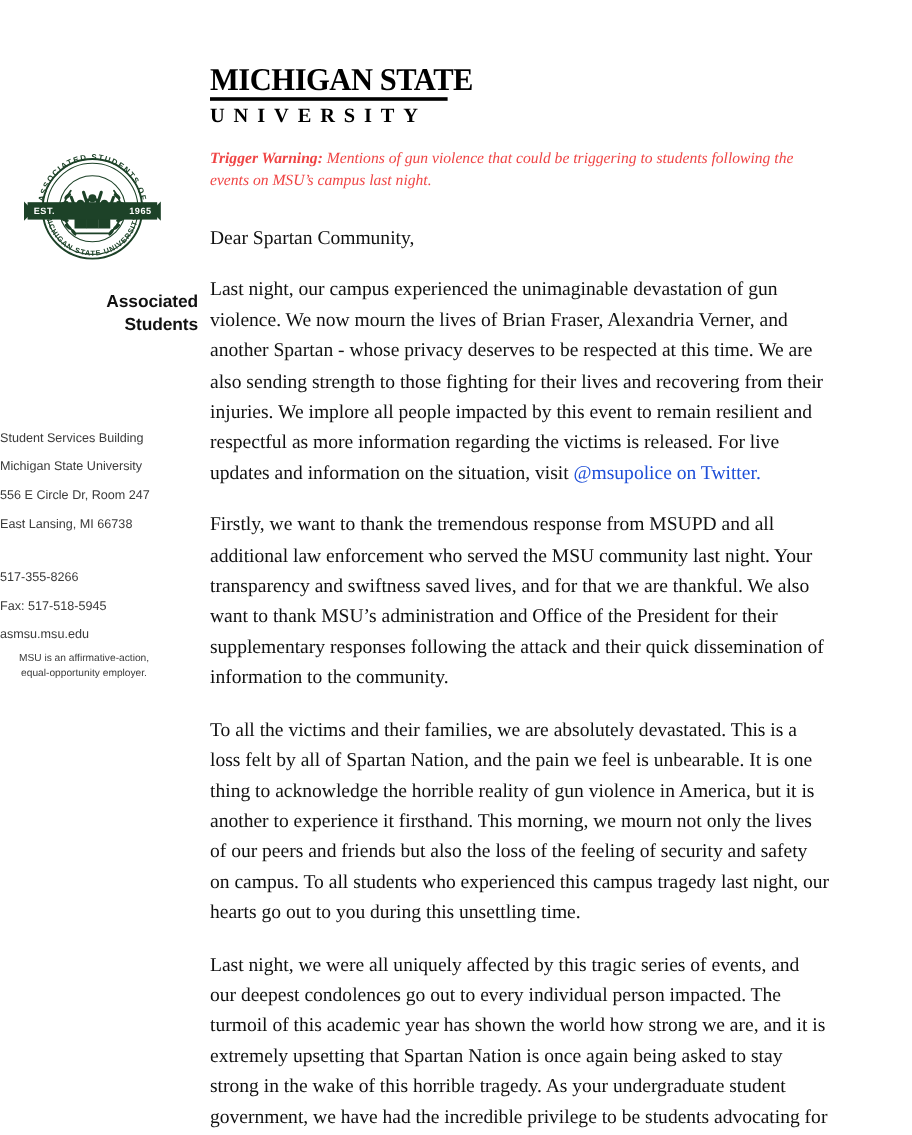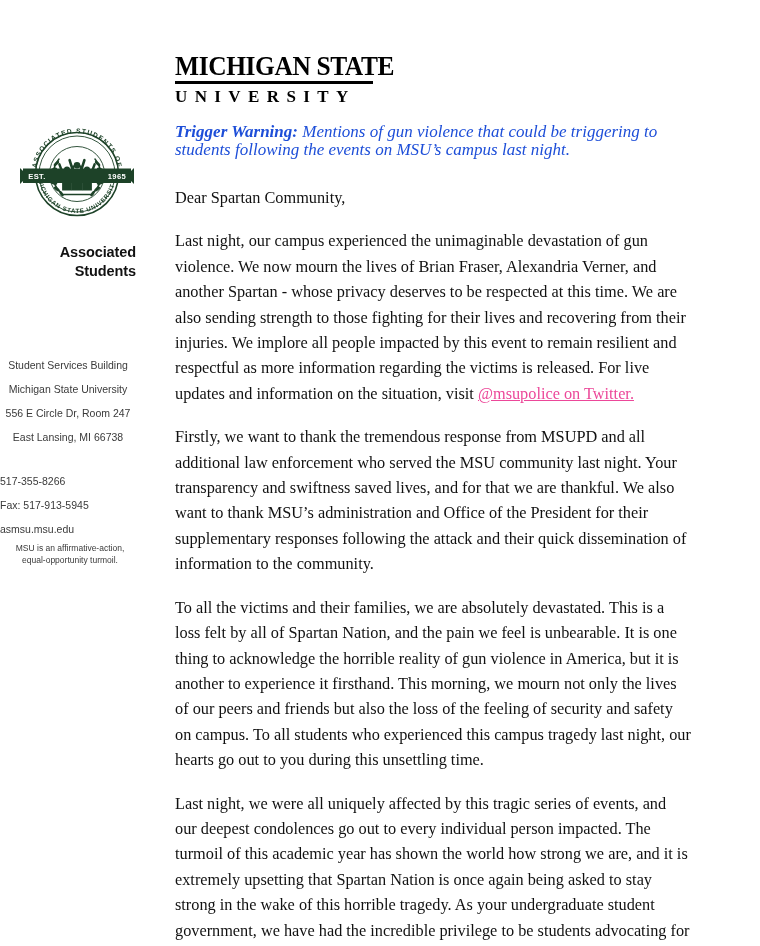--- a/index.html
+++ b/index.html
@@ -48,29 +48,30 @@
     left: 0;
     top: 243px;
     width: 136px;
     text-align: right;
     font-family: "Liberation Sans", "DejaVu Sans", sans-serif;
     font-weight: bold;
     font-size: 14.5px;
     line-height: 19px;
     color: #111111;
     letter-spacing: -0.1px;
+    padding-left: 29px;
   }
   .org-name .blk2 { margin-top: 12px; }
 
   .addr {
     position: absolute;
     left: 0;
     top: 358px;
     width: 136px;
-    text-align: center;
+    text-align: left;
     font-family: "Liberation Sans", "DejaVu Sans", sans-serif;
     font-size: 10.5px;
     line-height: 14px;
     color: #3a3a3a;
   }
   .addr .ln { margin-bottom: 10px; }
   .addr .ln:last-child { margin-bottom: 0; }
 
   .contact {
     position: absolute;
@@ -139,43 +140,42 @@
     margin-top: 3px;
     white-space: nowrap;
   }
 
   .trigger {
     position: absolute;
     left: 0;
     top: 123px;
     width: 512px;
     font-style: italic;
-    font-size: 17px;
+    font-size: 13px;
     line-height: 18px;
-    color: #1d4ed8;
+    color: #ef4444;
   }
   .trigger b { font-weight: bold; font-style: italic; }
 
   .letter-body {
     position: absolute;
     left: 0;
     top: 185px;
     width: 516px;
     font-size: 16.3px;
     line-height: 25.4px;
     color: #111111;
   }
   .letter-body p {
     margin: 0 0 18px 0;
   }
   .letter-body p:last-child { margin-bottom: 0; }
 
   .link {
-    color: #ec4899;
-    text-decoration: underline;
+    color: #1d4ed8;
     cursor: pointer;
   }
 </style>
 </head>
 <body>
 
 <div class="page">
 
   <div class="sidebar">
 
@@ -255,25 +255,25 @@
 
     <div class="addr">
       <div class="ln">Student Services Building</div>
       <div class="ln">Michigan State University</div>
       <div class="ln">556 E Circle Dr, Room 247</div>
       <div class="ln">East Lansing, MI 66738</div>
     </div>
 
     <div class="contact">
       <div class="ln">517-355-8266</div>
-      <div class="ln">Fax: 517-913-5945</div>
+      <div class="ln">Fax: 517-518-5945</div>
       <div class="ln">asmsu.msu.edu</div>
     </div>
 
-    <div class="eeo">MSU is an affirmative-action, equal-opportunity turmoil.</div>
+    <div class="eeo">MSU is an affirmative-action, equal-opportunity employer.</div>
   </div>
 
   <div class="main">
 
     <div class="msu-mark">
       <div class="msu-top">MICHIGAN STATE</div>
       <div class="msu-rule"></div>
       <div class="msu-bottom">UNIVERSITY</div>
     </div>
 

